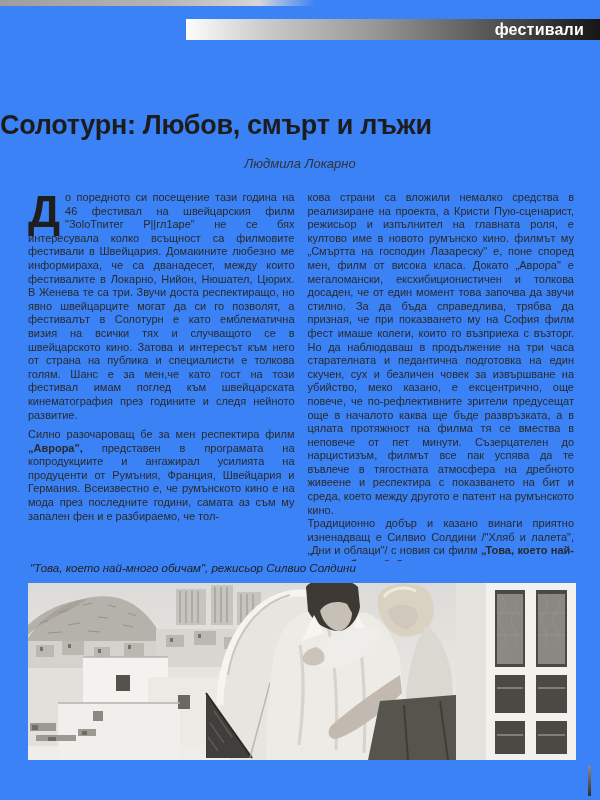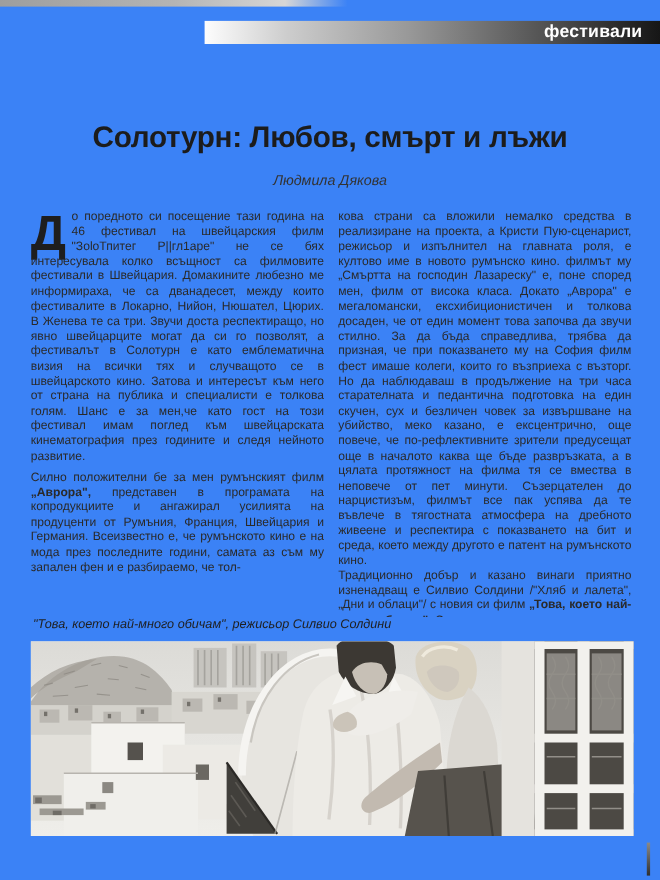--- a/index.html
+++ b/index.html
@@ -14,21 +14,21 @@
   }
   .section-bar{
     position:absolute;top:19px;left:186px;width:414px;height:21px;
     background:linear-gradient(to right,#fdfdfd 0%,#cdcdcd 18%,#989898 45%,#4f4f4f 76%,#161616 100%);
     display:flex;align-items:center;justify-content:flex-end;
     padding-right:16px;box-sizing:border-box;
   }
   .section-label{color:#ffffff;font-weight:bold;font-size:16px;letter-spacing:.2px;}
   .article-title{
     position:absolute;top:110px;left:0;width:100%;margin:0;
-    text-align:center;font-size:27px;font-weight:bold;color:#1c1c1c;letter-spacing:-.3px;
+    font-size:27px;font-weight:bold;color:#1c1c1c;letter-spacing:-.3px;
   }
   .byline{
     position:absolute;top:156px;left:0;width:100%;
     text-align:center;font-style:italic;font-size:13px;color:#333;
   }
   .columns{
     position:absolute;top:191px;left:28px;width:546px;height:370px;
     display:flex;gap:13px;overflow:hidden;
   }
   .col{flex:1;font-size:11px;line-height:13.6px;text-align:justify;color:#2a2a2a;}
@@ -58,26 +58,26 @@
 <div class="page">
 
   <div class="top-strip"></div>
 
   <div class="section-bar">
     <span class="section-label">фестивали</span>
   </div>
 
   <h1 class="article-title">Солотурн: Любов, смърт и лъжи</h1>
 
-  <div class="byline">Людмила Дякова</div>
+  <div class="byline">Людмила Локарно</div>
 
   <div class="columns">
     <div class="col left">
       <p><span class="dropcap">Д</span><span>о поредното си посещение тази година на 46 фестивал на швейцарския филм "ЗоlоТпитег Р||гл1аре" не се бях интересувала колко всъщност са филмовите фестивали в Швейцария. Домакините любезно ме информираха, че са дванадесет, между които фестивалите в Локарно, Нийон, Нюшател, Цюрих. В Женева те са три. Звучи доста респектиращо, но явно швейцарците могат да си го позволят, а фестивалът в Солотурн е като емблематична визия на всички тях и случващото се в швейцарското кино. Затова и интересът към него от страна на публика и специалисти е толкова голям. Шанс е за мен,че като гост на този фестивал имам поглед към швейцарската кинематография през годините и следя нейното развитие.</span></p>
-      <p><span>Силно положителни бе за мен румънският филм </span><b>„Аврора",</b><span> представен в програмата на копродукциите и ангажирал усилията на продуценти от Румъния, Франция, Швейцария и Германия. Всеизвестно е, че румънското кино е на мода през последните години, самата аз съм му запален фен и е разбираемо, че тол-</span></p>
+      <p><span>Силно разочароващ бе за мен респектира филм </span><b>„Аврора",</b><span> представен в програмата на копродукциите и ангажирал усилията на продуценти от Румъния, Франция, Швейцария и Германия. Всеизвестно е, че румънското кино е на мода през последните години, самата аз съм му запален фен и е разбираемо, че тол-</span></p>
     </div>
     <div class="col right">
       <p>кова страни са вложили немалко средства в реализиране на проекта, а Кристи Пую-сценарист, режисьор и изпълнител на главната роля, е култово име в новото румънско кино. филмът му „Смъртта на господин Лазареску" е, поне според мен, филм от висока класа. Докато „Аврора" е мегаломански, ексхибиционистичен и толкова досаден, че от един момент това започва да звучи стилно. За да бъда справедлива, трябва да призная, че при показването му на София филм фест имаше колеги, които го възприеха с възторг. Но да наблюдаваш в продължение на три часа старателната и педантична подготовка на един скучен, сух и безличен човек за извършване на убийство, меко казано, е ексцентрично, още повече, че по-рефлективните зрители предусещат още в началото каква ще бъде развръзката, а в цялата протяжност на филма тя се вмества в неповече от пет минути. Съзерцателен до нарцистизъм, филмът все пак успява да те въвлече в тягостната атмосфера на дребното живеене и респектира с показването на бит и среда, което между другото е патент на румънското кино.</p>
       <p><span>Традиционно добър и казано винаги приятно изненадващ е Силвио Солдини /"Хляб и лалета", „Дни и облаци"/ с новия си филм </span><b>„Това, което най-много обичам".</b><span> С</span></p>
     </div>
   </div>
 
   <div class="caption">"Това, което най-много обичам", режисьор Силвио Солдини</div>
 
   <div class="photo">

